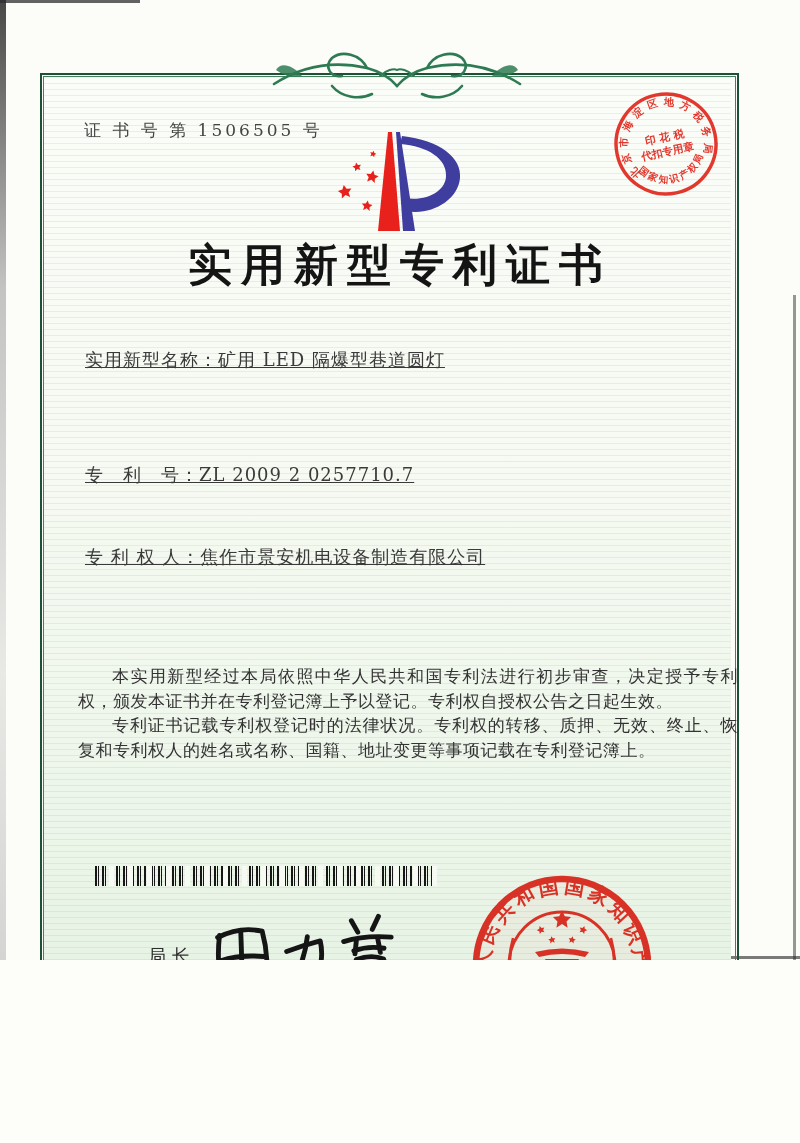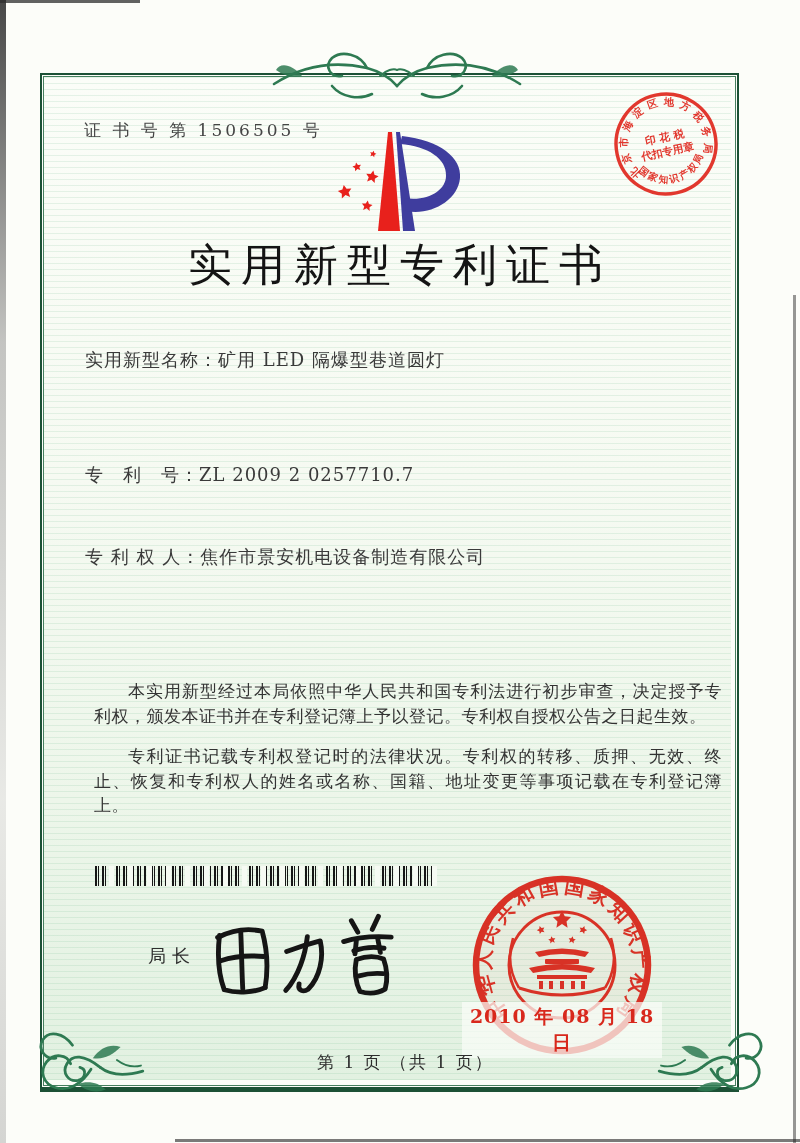--- a/index.html
+++ b/index.html
@@ -1,17 +1,17 @@
 <!DOCTYPE html>
 <html><head>
 <meta charset="utf-8">
 <style>
   html,body{margin:0;padding:0;}
   body{width:800px;height:1143px;background:#fdfdfa;font-family:"DejaVu Serif","Liberation Serif",serif;}
-  #page{position:relative;width:800px;height:1143px;overflow:hidden;background:#fcfdf9;}
+  #page{position:relative;width:800px;height:960px;overflow:hidden;background:#fcfdf9;}
 
   
   .edge-left{position:absolute;left:0;top:0;width:6px;height:100%;
     background:linear-gradient(180deg,rgba(40,40,40,.85) 0%,rgba(90,90,90,.35) 30%,rgba(120,120,120,.15) 70%,rgba(120,120,120,.3) 100%);}
   .edge-top{position:absolute;left:0;top:0;width:140px;height:3px;background:#2e2e2e;opacity:.75;}
   .edge-right{position:absolute;right:4px;top:295px;width:3px;height:848px;background:#2f2f2f;opacity:.5;}
   .edge-bottom{position:absolute;left:175px;right:0;bottom:1px;height:3px;background:#232323;opacity:.6;}
 
   
   .frame{position:absolute;left:40px;top:73px;width:695px;height:1012px;
@@ -21,27 +21,27 @@
     background:
       repeating-linear-gradient(180deg,rgba(110,185,140,.16) 0 1px,rgba(255,255,255,0) 1px 6px),
       linear-gradient(180deg,#fbfdf8 0%,#f6faf2 40%,#edf6ea 72%,#e2f1e1 100%);}
 
   .cert-no{position:absolute;left:84px;top:119px;font-size:17px;letter-spacing:3px;color:#454545;}
 
   .logo{position:absolute;left:288px;top:130px;width:225px;height:106px;}
   .tax-stamp{position:absolute;left:613px;top:91px;width:106px;height:106px;transform:rotate(-12deg);opacity:.92;}
 
   .title{position:absolute;left:0;top:236px;width:100%;text-align:center;
-    font-size:44px;font-weight:400;letter-spacing:9px;color:#141414;}
-
-  .field{position:absolute;left:85px;font-size:18px;color:#3a3a3a;letter-spacing:1px;white-space:nowrap;}
+    font-size:44px;font-weight:700;letter-spacing:9px;color:#141414;}
+
+  .field{position:absolute;left:85px;font-size:18px;color:#3a3a3a;letter-spacing:1px;white-space:nowrap;text-decoration:underline;}
   .f0{top:348px}.f1{top:406px}.f2{top:463px}.f3{top:520px}.f4{top:545px}.f5{top:634px}
 
   .paras{position:absolute;left:78px;top:664px;width:660px;}
-  .paras p{margin:16px;font-size:17px;line-height:24.5px;color:#333;text-align:justify;text-indent:2em;letter-spacing:.5px;font-family:Liberation Serif, serif;}
+  .paras p{margin:0;font-size:17px;line-height:24.5px;color:#333;text-align:justify;text-indent:2em;letter-spacing:.5px;}
 
   .barcode{position:absolute;left:95px;top:866px;width:343px;height:20px;
     background-image:
       repeating-linear-gradient(90deg,rgba(255,255,255,0) 0 14px,#f6faf3 14px 19px),
       repeating-linear-gradient(90deg,#161616 0 2px,rgba(255,255,255,0) 2px 3px,#161616 3px 4px,rgba(255,255,255,0) 4px 7px);}
 
   .director{position:absolute;left:148px;top:944px;font-size:18px;letter-spacing:6px;color:#2e2e2e;}
   .signature{position:absolute;left:205px;top:898px;width:195px;height:112px;}
   .signature path{fill:none;stroke:#151515;stroke-width:5;stroke-linecap:round;stroke-linejoin:round;}
 

